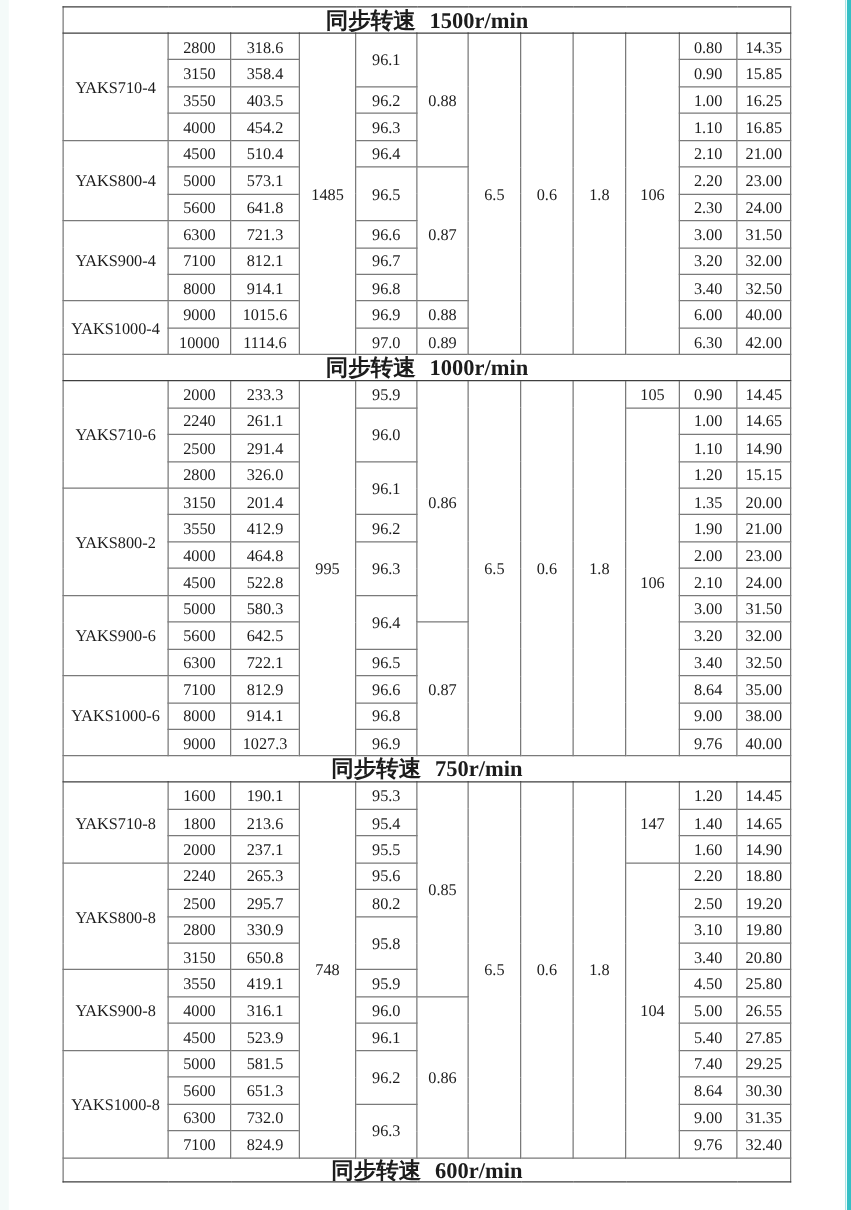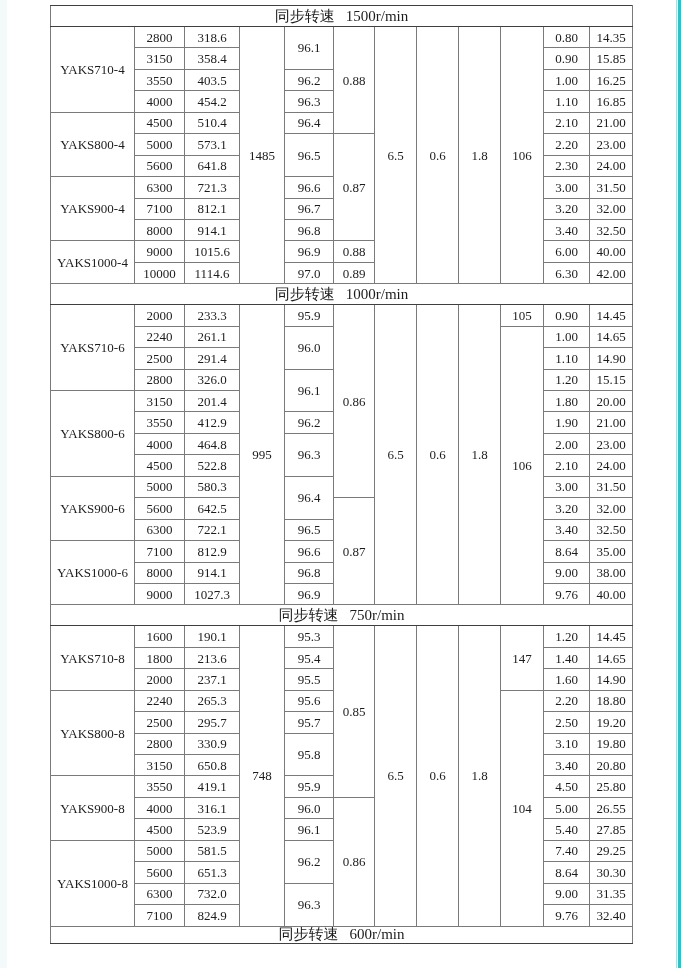--- a/index.html
+++ b/index.html
@@ -37,21 +37,22 @@
     line-height: 1;
     white-space: nowrap;
     overflow: hidden;
   }
   tr.data-row { height: 21.45px; }
   tr.sec-header { height: 21px; }
   tr.sec-header.last { height: 17px; }
   tr.sec-header td {
     border-top: 1px solid #3f3f3f;
     border-bottom: 1px solid #3f3f3f;
-    font-size: 15px;
+    font-size: 18px;
+    font-weight: bold;
   }
   tr.group-start td { border-top-color: #3f3f3f; }
   .rpm { margin-left: 11px; }
 </style>
 </head>
 <body>
 
 <div class="edge-left"></div>
 <div class="edge-right"></div>
 
@@ -202,24 +203,24 @@
           <td>14.90</td>
         </tr>
         <tr class="data-row">
           <td>2800</td>
           <td>326.0</td>
           <td rowspan="2">96.1</td>
           <td>1.20</td>
           <td>15.15</td>
         </tr>
         <tr class="data-row group-start">
-          <td rowspan="4">YAKS800-6</td>
+          <td rowspan="4">YAKS800-2</td>
           <td>3150</td>
           <td>201.4</td>
-          <td>1.80</td>
+          <td>1.35</td>
           <td>20.00</td>
         </tr>
         <tr class="data-row">
           <td>3550</td>
           <td>412.9</td>
           <td>96.2</td>
           <td>1.90</td>
           <td>21.00</td>
         </tr>
         <tr class="data-row">
@@ -315,21 +316,21 @@
           <td>2240</td>
           <td>265.3</td>
           <td>95.6</td>
           <td rowspan="11">104</td>
           <td>2.20</td>
           <td>18.80</td>
         </tr>
         <tr class="data-row">
           <td>2500</td>
           <td>295.7</td>
-          <td>95.7</td>
+          <td>80.2</td>
           <td>2.50</td>
           <td>19.20</td>
         </tr>
         <tr class="data-row">
           <td>2800</td>
           <td>330.9</td>
           <td rowspan="2">95.8</td>
           <td>3.10</td>
           <td>19.80</td>
         </tr>

